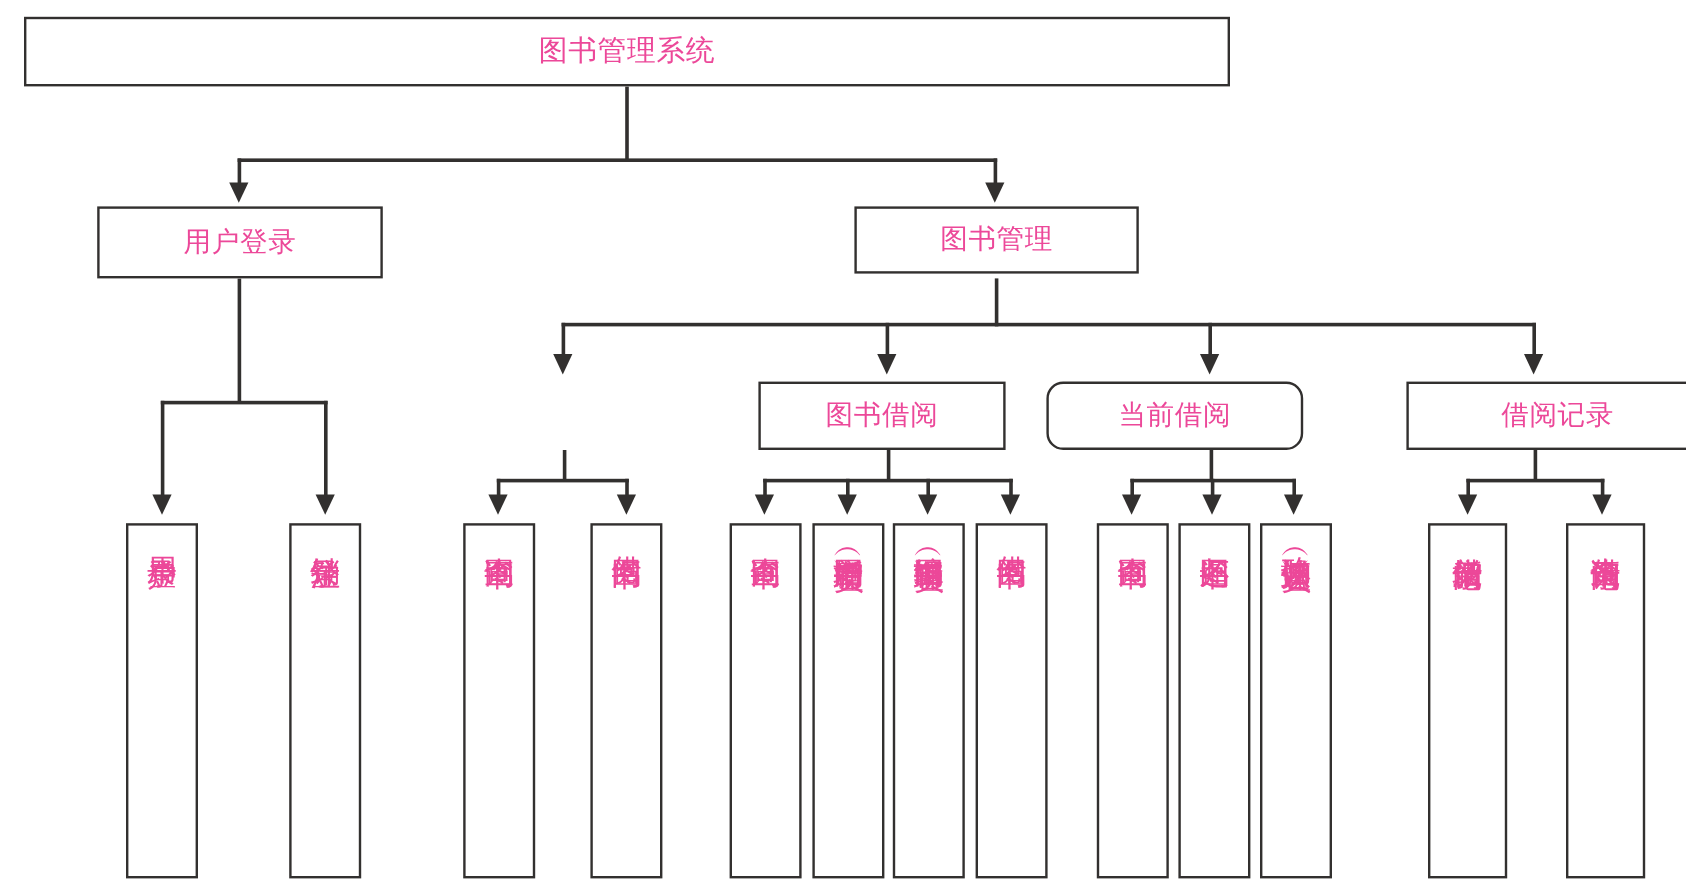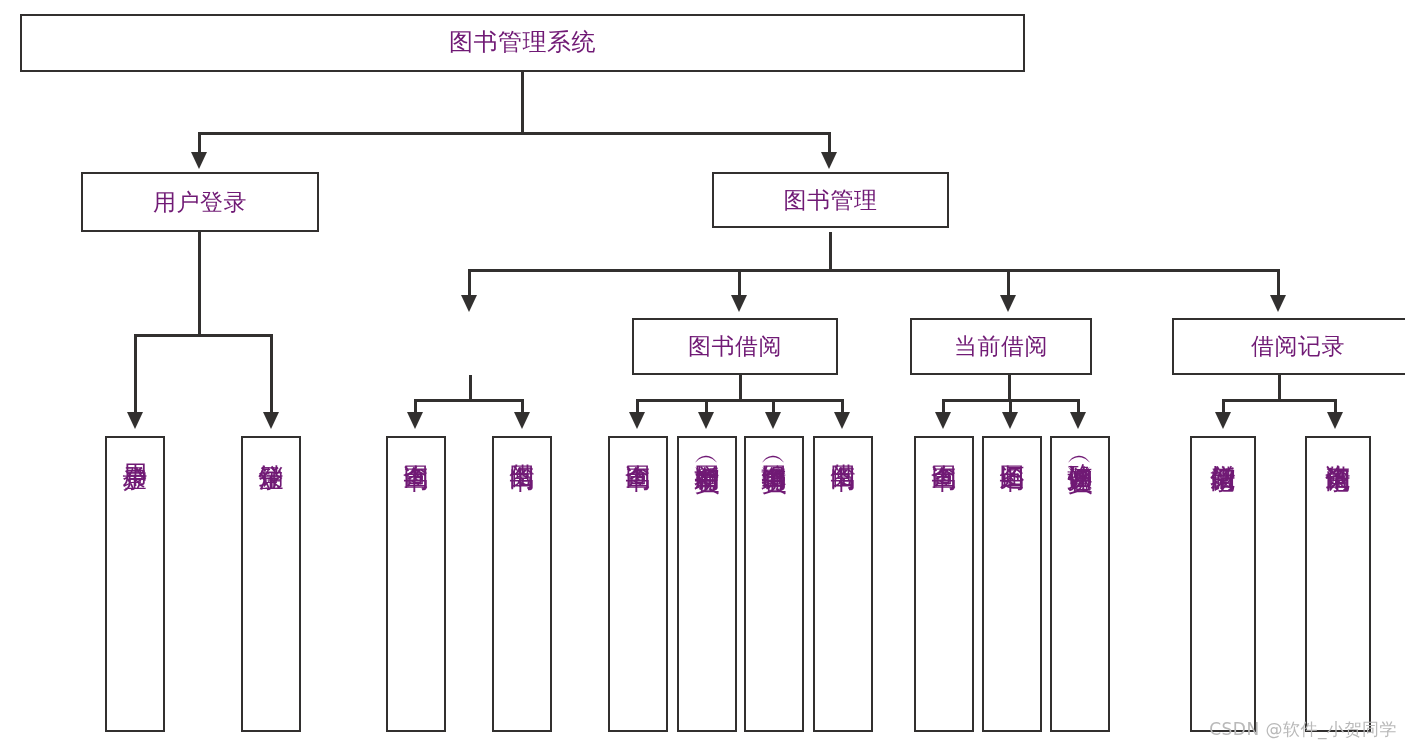--- a/index.html
+++ b/index.html
@@ -18,21 +18,21 @@
     overflow: hidden;
   }
   .node {
     position: absolute;
     box-sizing: border-box;
     background: #ffffff;
     border: 2px solid #32302f;
     display: flex;
     align-items: center;
     justify-content: center;
-    color: #701a75;
+    color: #ec4899;
     z-index: 3;
   }
   .node .lbl {
     display: block;
     text-align: center;
     line-height: 1.06;
     letter-spacing: 0.5px;
   }
   .node.horiz .lbl {
     font-size: 23px;
@@ -132,21 +132,21 @@
 
   <div class="line v" style="left:1007px; top:269px; width:3px; height:30px;"></div>
   <div class="arrow" style="left:1000px; top:295px;"></div>
 
   <div class="line v" style="left:1277px; top:269px; width:3px; height:30px;"></div>
   <div class="arrow" style="left:1270px; top:295px;"></div>
 
   <div class="node horiz" style="left:632px; top:318px; width:206px; height:57px;">
     <span class="lbl">图书借阅</span>
   </div>
-  <div class="node horiz" style="left:910px; top:318px; width:182px; height:57px;">
+  <div class="node horiz" style="left:872px; top:318px; width:214px; height:57px;border-radius:14px;">
     <span class="lbl">当前借阅</span>
   </div>
   <div class="node horiz" style="left:1172px; top:318px; width:252px; height:57px;">
     <span class="lbl">借阅记录</span>
   </div>
 
   <div class="line v" style="left:469px; top:375px; width:3px; height:26px;"></div>
   <div class="line h" style="left:414px; top:399px; width:110px; height:3px;"></div>
   <div class="line v" style="left:414px; top:399px; width:3px; height:17px;"></div>
   <div class="arrow" style="left:407px; top:412px;"></div>
@@ -210,15 +210,14 @@
   <div class="line v" style="left:1334px; top:399px; width:3px; height:17px;"></div>
   <div class="arrow" style="left:1327px; top:412px;"></div>
 
   <div class="node vert" style="left:1190px; top:436px; width:66px; height:296px;">
     <span class="lbl">新增借阅记录</span>
   </div>
   <div class="node vert" style="left:1305px; top:436px; width:66px; height:296px;">
     <span class="lbl">查询借阅记录</span>
   </div>
 
-  <div id="watermark">CSDN @软件_小贺同学</div>
 
 </div>
 
 </body></html>

